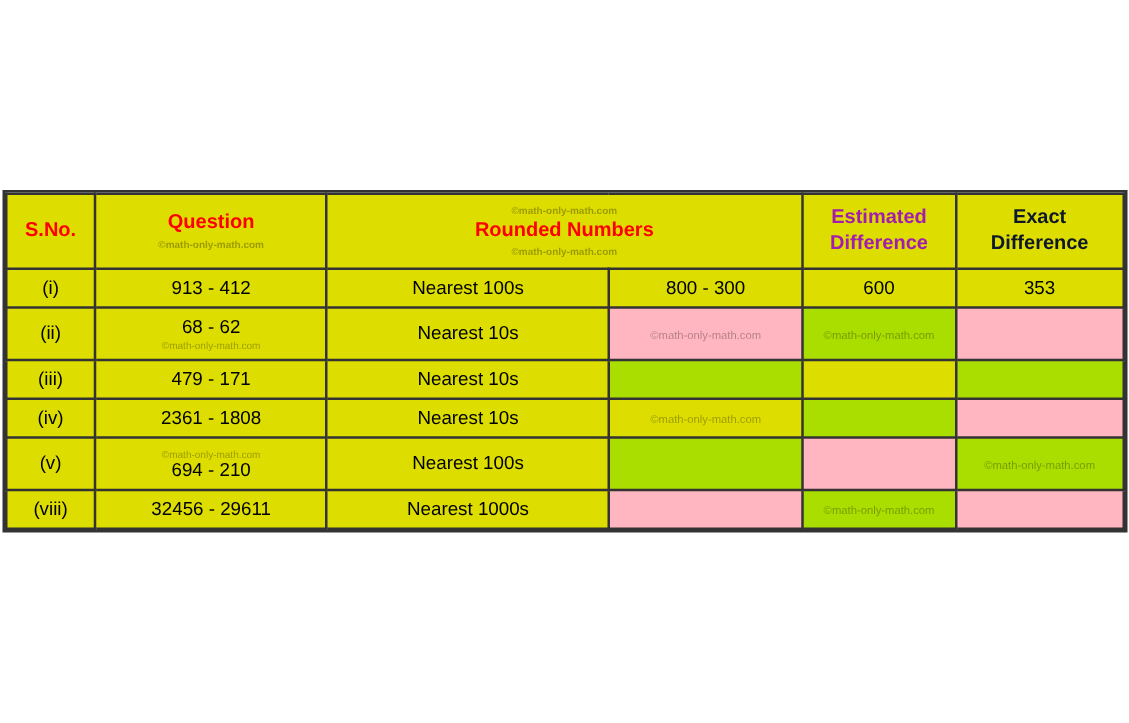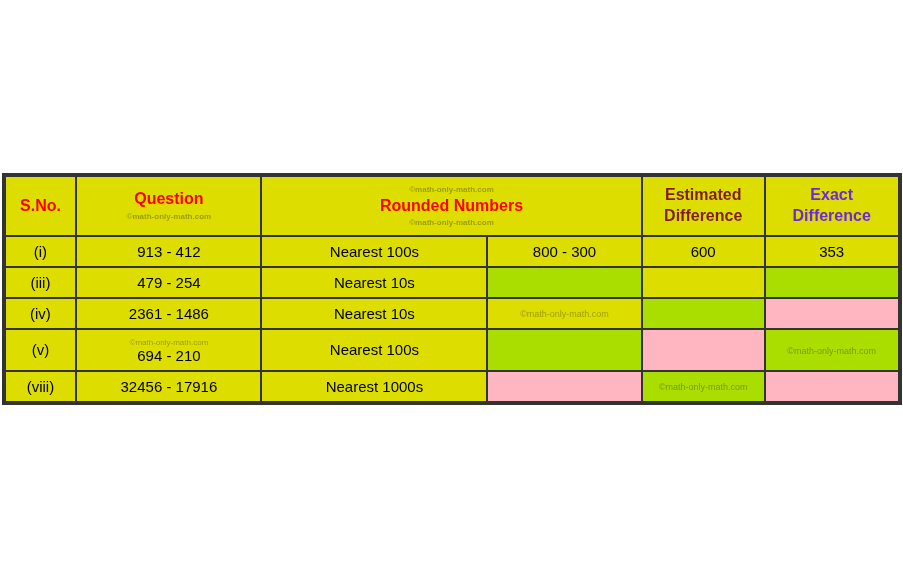--- a/index.html
+++ b/index.html
@@ -72,68 +72,80 @@
         <th>S.No.</th>
         <th>
           <span>Question</span>
           <span class="watermark">©math-only-math.com</span>
         </th>
         <th colspan="2">
           <span class="watermark" style="position:relative;top:0;">©math-only-math.com</span>
           <span>Rounded Numbers</span>
           <span class="watermark">©math-only-math.com</span>
         </th>
-        <th style="color:#7f1d1d;background:#dddd00;">
+        <th style="color:#a21caf;background:#dddd00;">
           <span>Estimated<br>Difference</span>
         </th>
-        <th style="color:#6d28d9;background:#dddd00;">
+        <th style="color:#0f172a;background:#dddd00;">
           <span>Exact<br>Difference</span>
         </th>
       </tr>
     </thead>
     <tbody id="table-body">
     <tr class="data-row">
           <td class="bg-yellow">(i)</td>
           <td class="bg-yellow">913 - 412</td>
           <td class="bg-yellow">Nearest 100s</td>
           <td class="bg-yellow">800 - 300</td>
           <td class="bg-yellow">600</td>
           <td class="bg-yellow">353</td>
         </tr>
         <tr class="data-row">
+          <td class="bg-yellow">(ii)</td>
+          <td class="bg-yellow"><span>68 - 62</span><span class="watermark">©math-only-math.com</span></td>
+          <td class="bg-yellow">Nearest 10s</td>
+          <td class="bg-pink">
+            <span class="watermark" style="font-size:9px;color:rgba(0,0,0,0.3);">©math-only-math.com</span>
+          </td>
+          <td class="bg-green">
+            <span class="watermark" style="font-size:9px;color:rgba(0,0,0,0.3);">©math-only-math.com</span>
+          </td>
+          <td class="bg-pink"></td>
+        </tr>
+        <tr class="data-row">
           <td class="bg-yellow">(iii)</td>
-          <td class="bg-yellow">479 - 254</td>
+          <td class="bg-yellow">479 - 171</td>
           <td class="bg-yellow">Nearest 10s</td>
           <td class="bg-green"></td>
           <td class="bg-yellow"></td>
           <td class="bg-green"></td>
         </tr>
         <tr class="data-row">
           <td class="bg-yellow">(iv)</td>
-          <td class="bg-yellow">2361 - 1486</td>
+          <td class="bg-yellow">2361 - 1808</td>
           <td class="bg-yellow">Nearest 10s</td>
           <td class="bg-yellow">
             <span class="watermark" style="font-size:9px;color:rgba(0,0,0,0.3);">©math-only-math.com</span>
           </td>
           <td class="bg-green"></td>
           <td class="bg-pink"></td>
         </tr>
         <tr class="data-row">
           <td class="bg-yellow">(v)</td>
           <td class="bg-yellow"><span class="watermark">©math-only-math.com</span><span>694 - 210</span></td>
           <td class="bg-yellow">Nearest 100s</td>
           <td class="bg-green"></td>
           <td class="bg-pink"></td>
           <td class="bg-green">
             <span class="watermark" style="font-size:9px;color:rgba(0,0,0,0.3);">©math-only-math.com</span>
           </td>
         </tr>
         <tr class="data-row">
           <td class="bg-yellow">(viii)</td>
-          <td class="bg-yellow">32456 - 17916</td>
+          <td class="bg-yellow">32456 - 29611</td>
           <td class="bg-yellow">Nearest 1000s</td>
           <td class="bg-pink"></td>
           <td class="bg-green">
             <span class="watermark" style="font-size:9px;color:rgba(0,0,0,0.3);">©math-only-math.com</span>
           </td>
           <td class="bg-pink"></td>
         </tr>
       </tbody>
   </table>
 </div>

